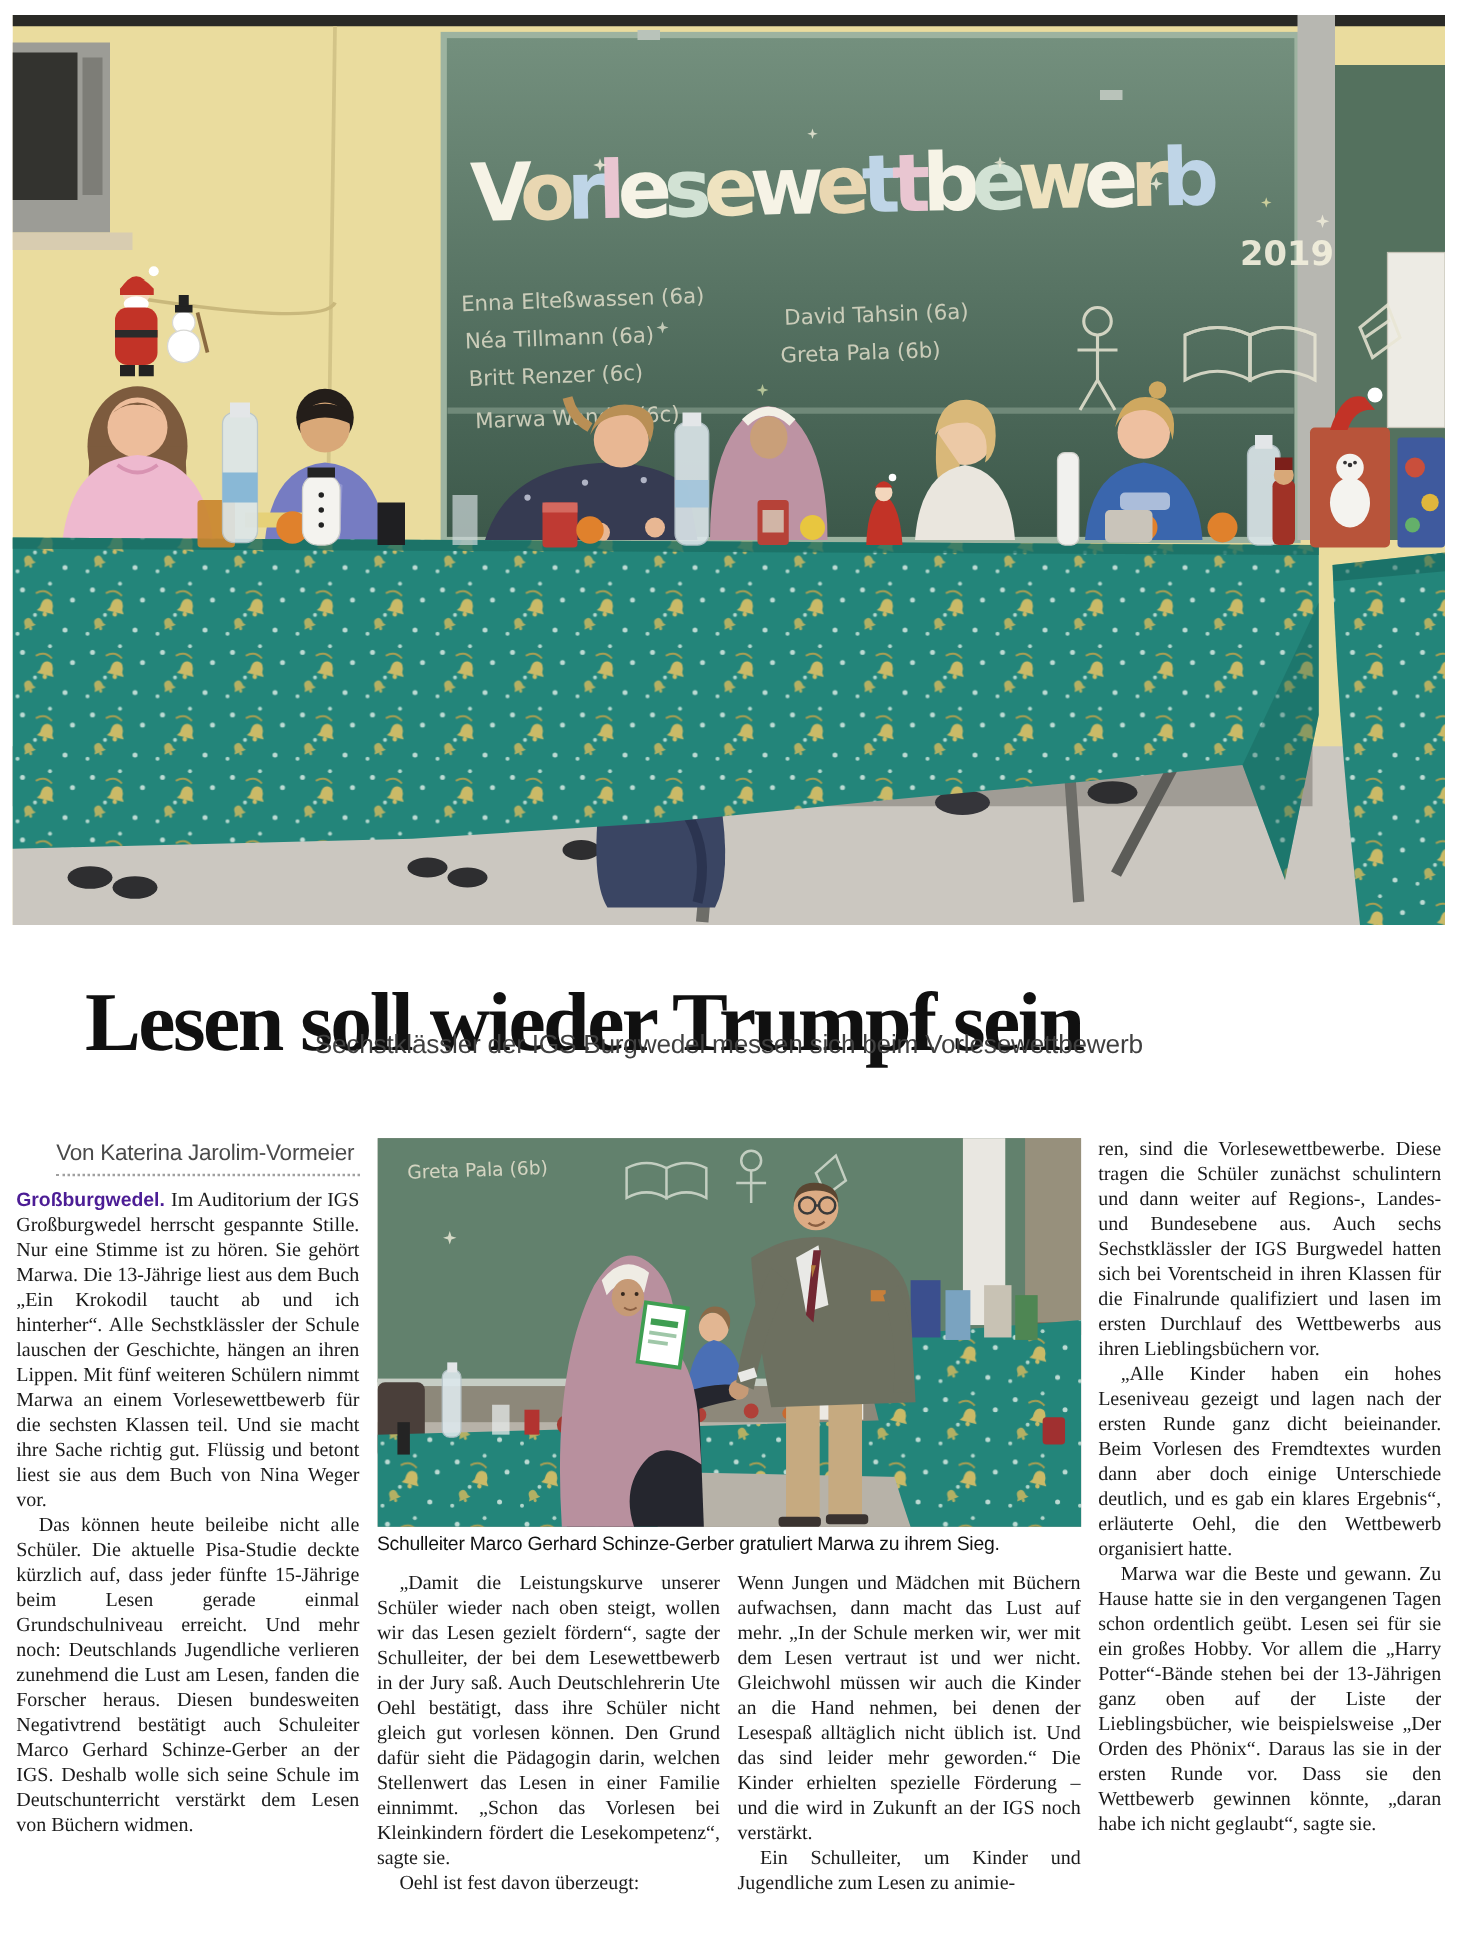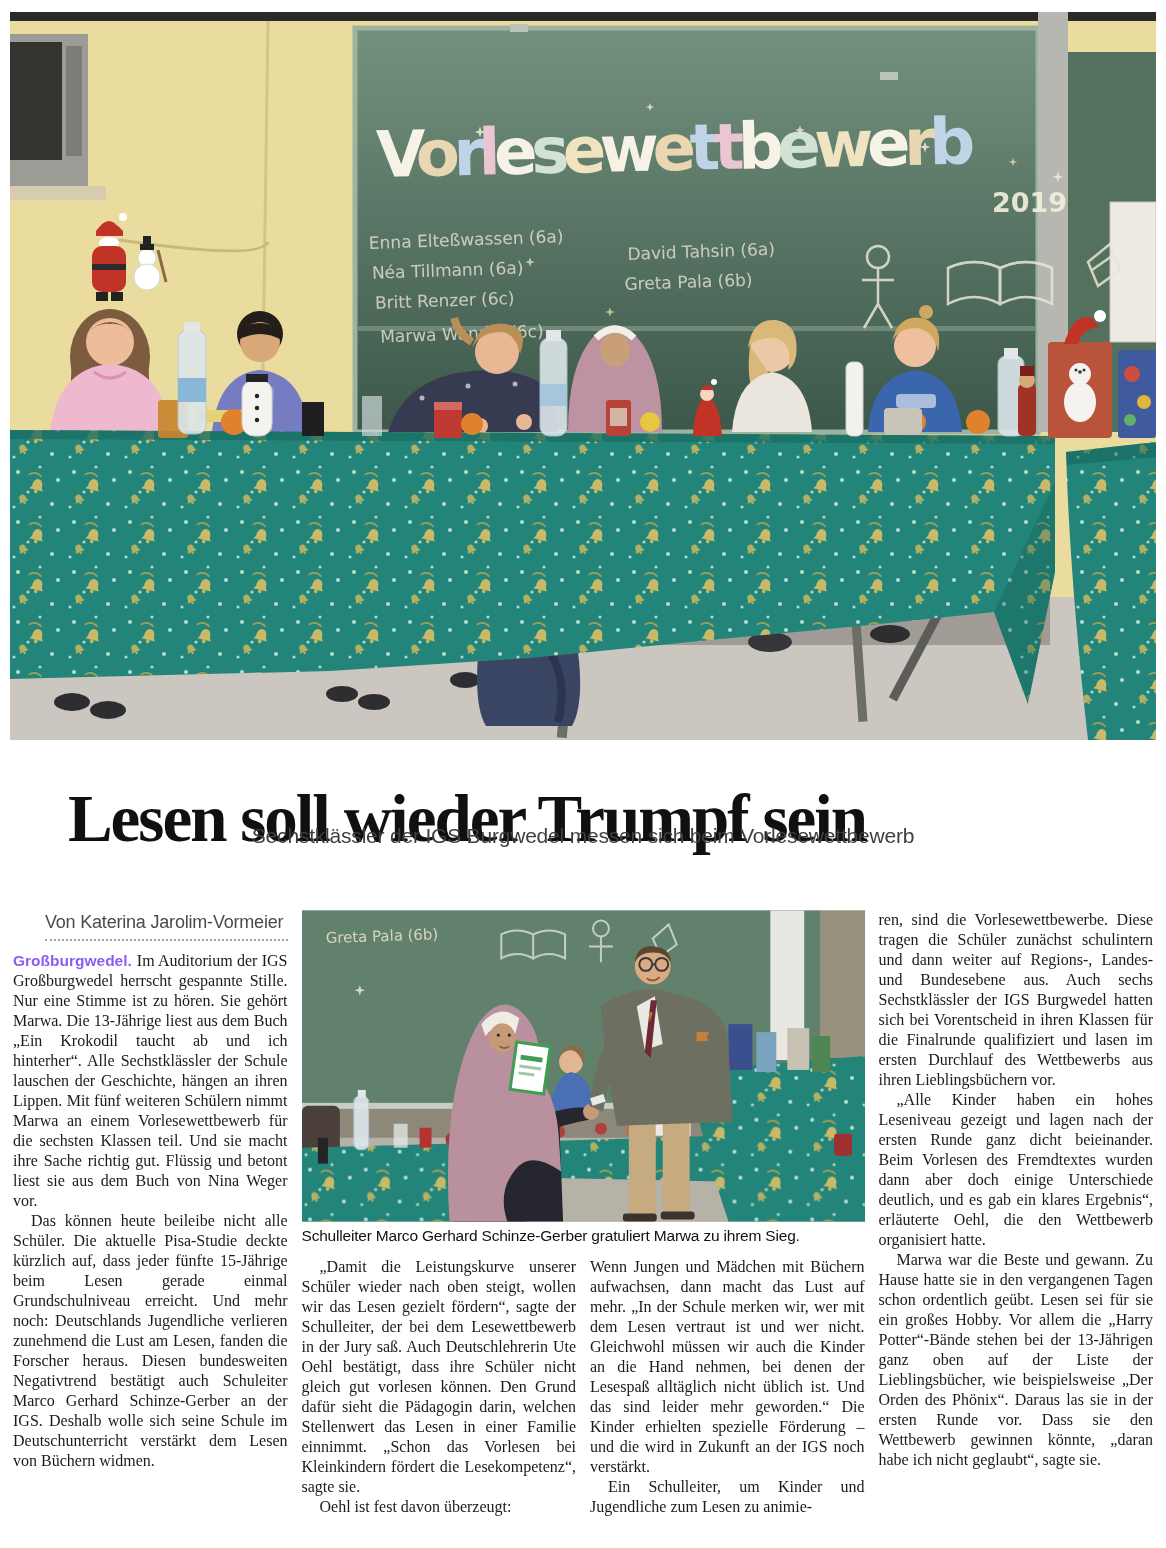--- a/index.html
+++ b/index.html
@@ -22,21 +22,21 @@
   .col1{grid-column:1;grid-row:1/3;}
   .midphoto{grid-column:2/4;grid-row:1;}
   .col2{grid-column:2;grid-row:2;}
   .col3{grid-column:3;grid-row:2;}
   .col4{grid-column:4;grid-row:1/3;}
   .byline{font-size:18px;color:#4a4a4a;padding:2px 0 6px 0;border-bottom:2px dotted #a0a0a0;
         margin-bottom:10px;letter-spacing:-0.2px;margin-left:32px;}
   .body-text p{margin:0;font-family:"Liberation Serif",serif;font-size:16px;
         line-height:20px;color:#1a1a1a;text-align:justify;hyphens:auto;-webkit-hyphens:auto;}
   .body-text p.indent{text-indent:18px;}
-  .lead{font-family:"Liberation Sans",sans-serif;font-weight:bold;color:#8b5cf6;
+  .lead{font-family:"Liberation Sans",sans-serif;font-weight:bold;color:#4c1d95;
         font-size:15.5px;margin-right:5px;}
   .inline-photo{width:100%;height:312px;display:block;}
   .inline-caption{font-size:15.5px;font-weight:normal;color:#111;margin:5px 0 12px 0;
         letter-spacing:-0.2px;}
 </style>
 </head>
 <body>
 
 <div class="page">
 

